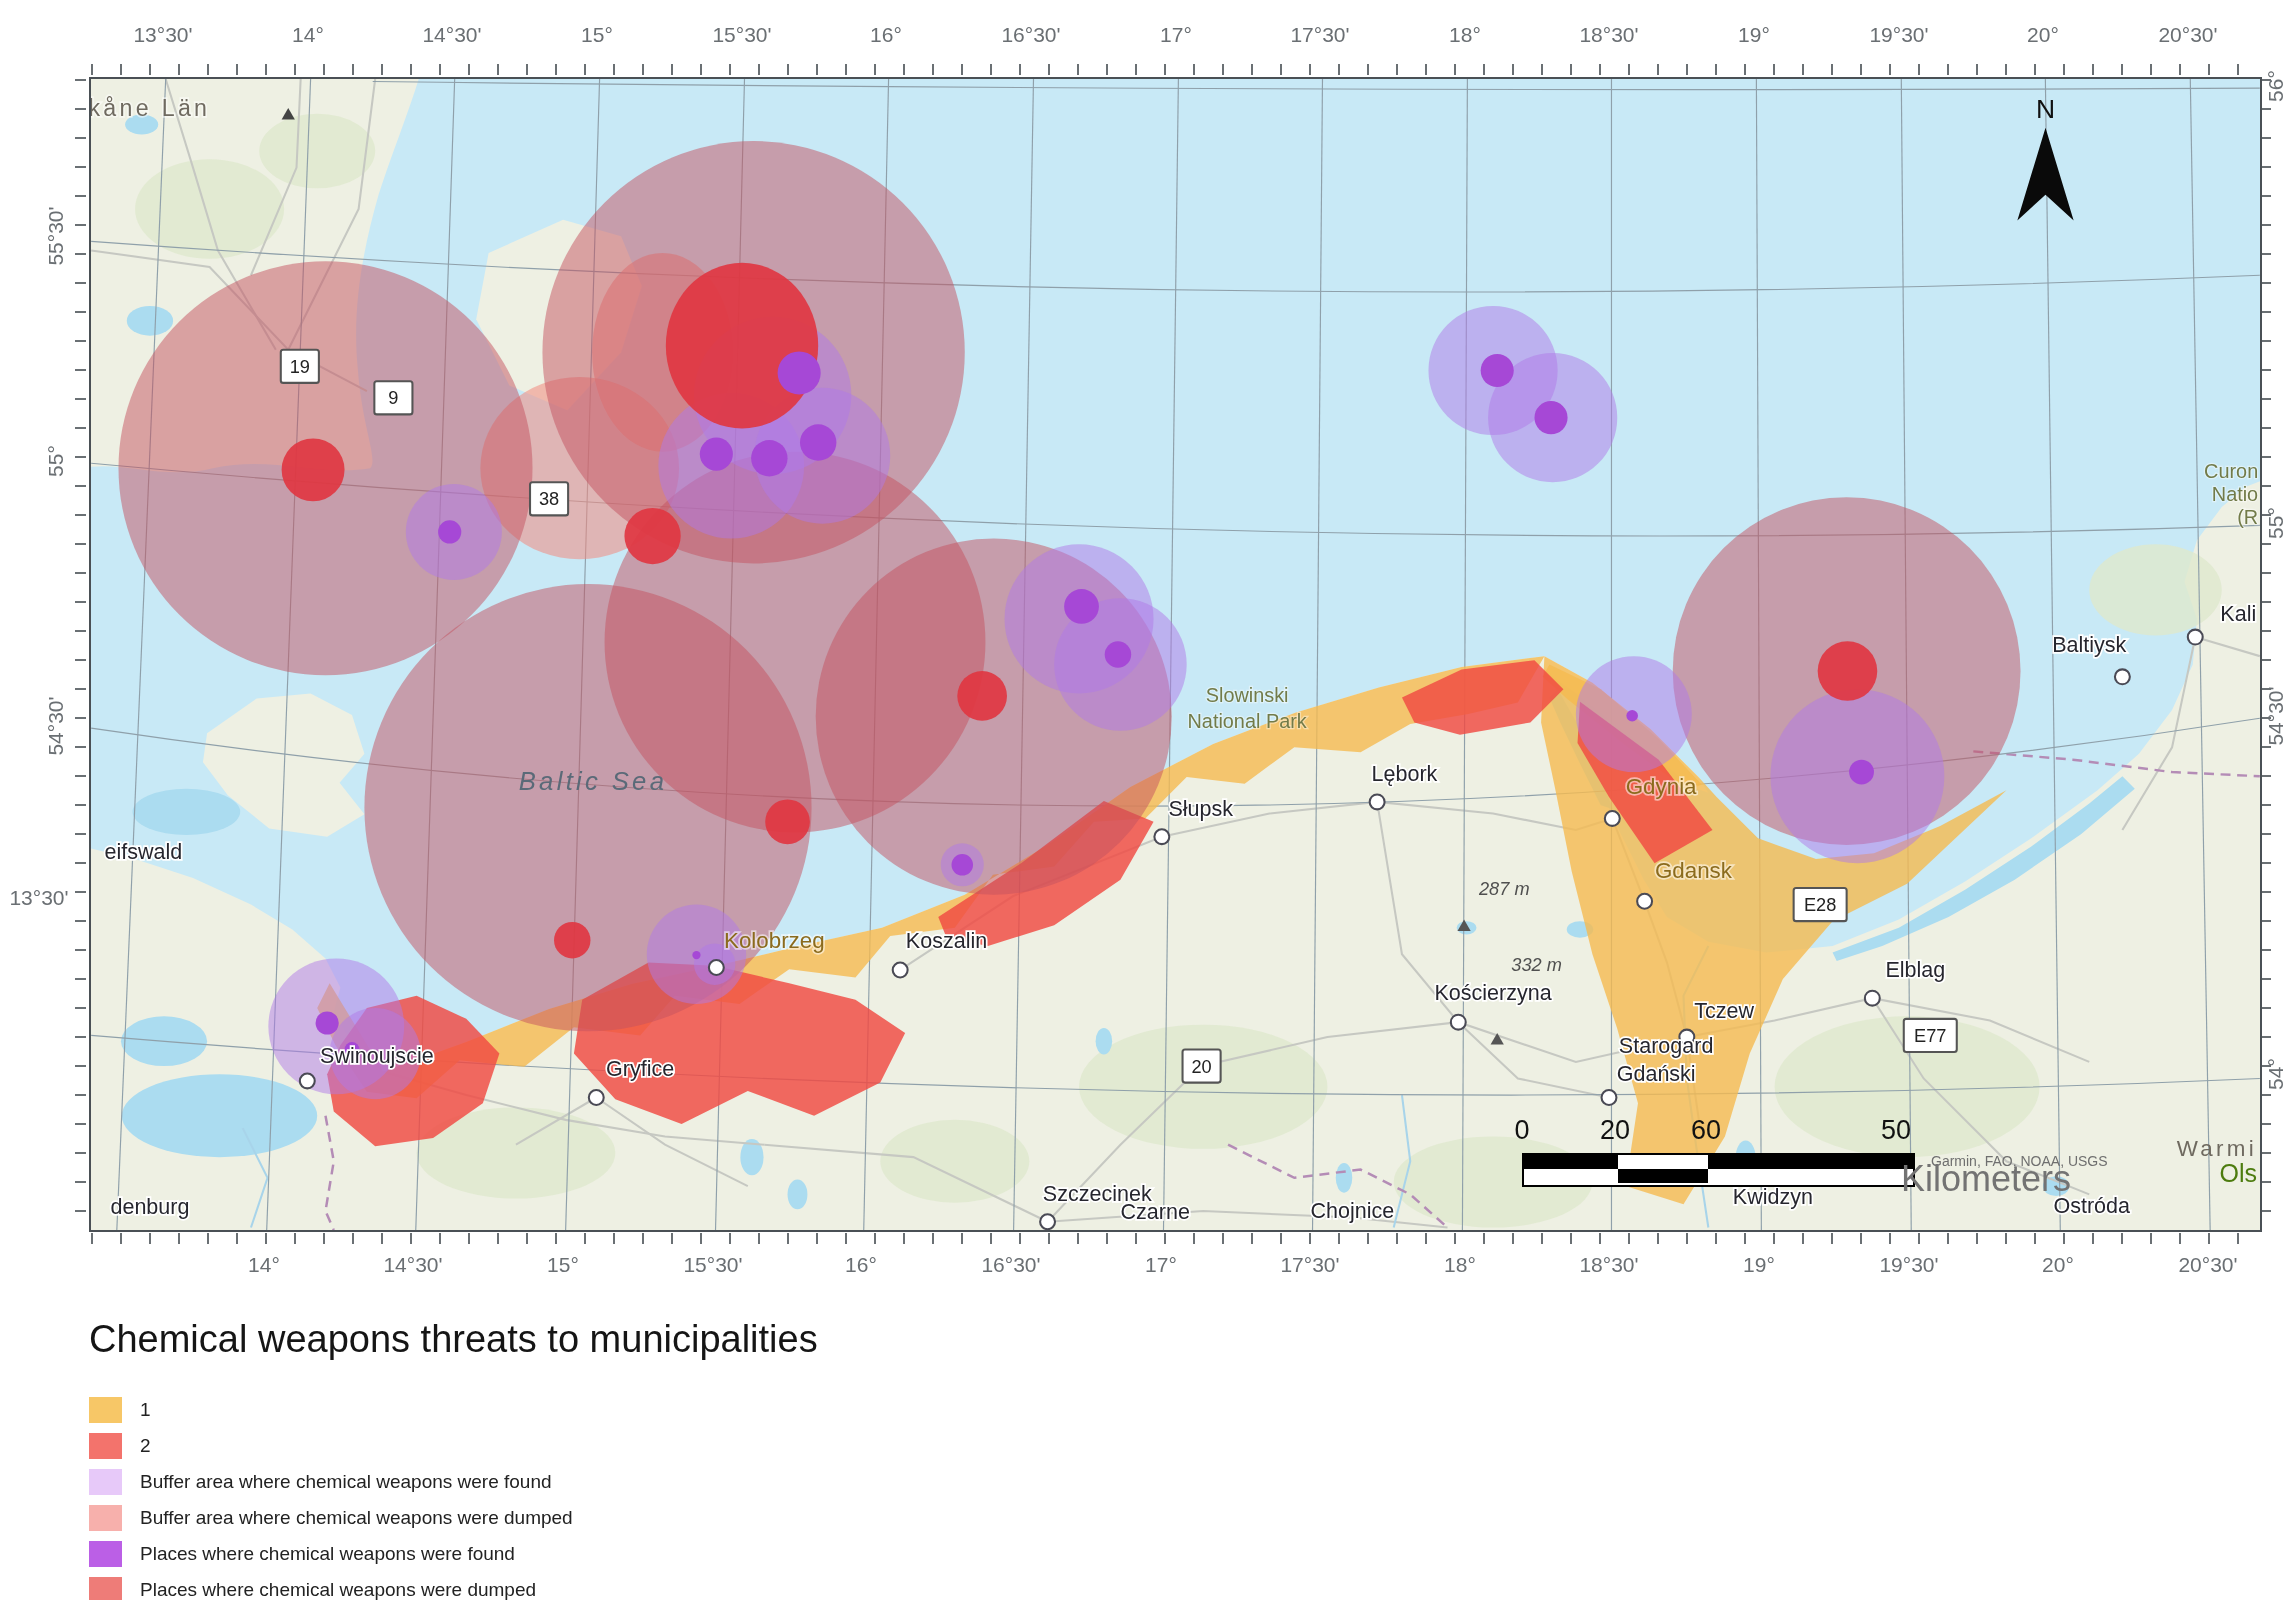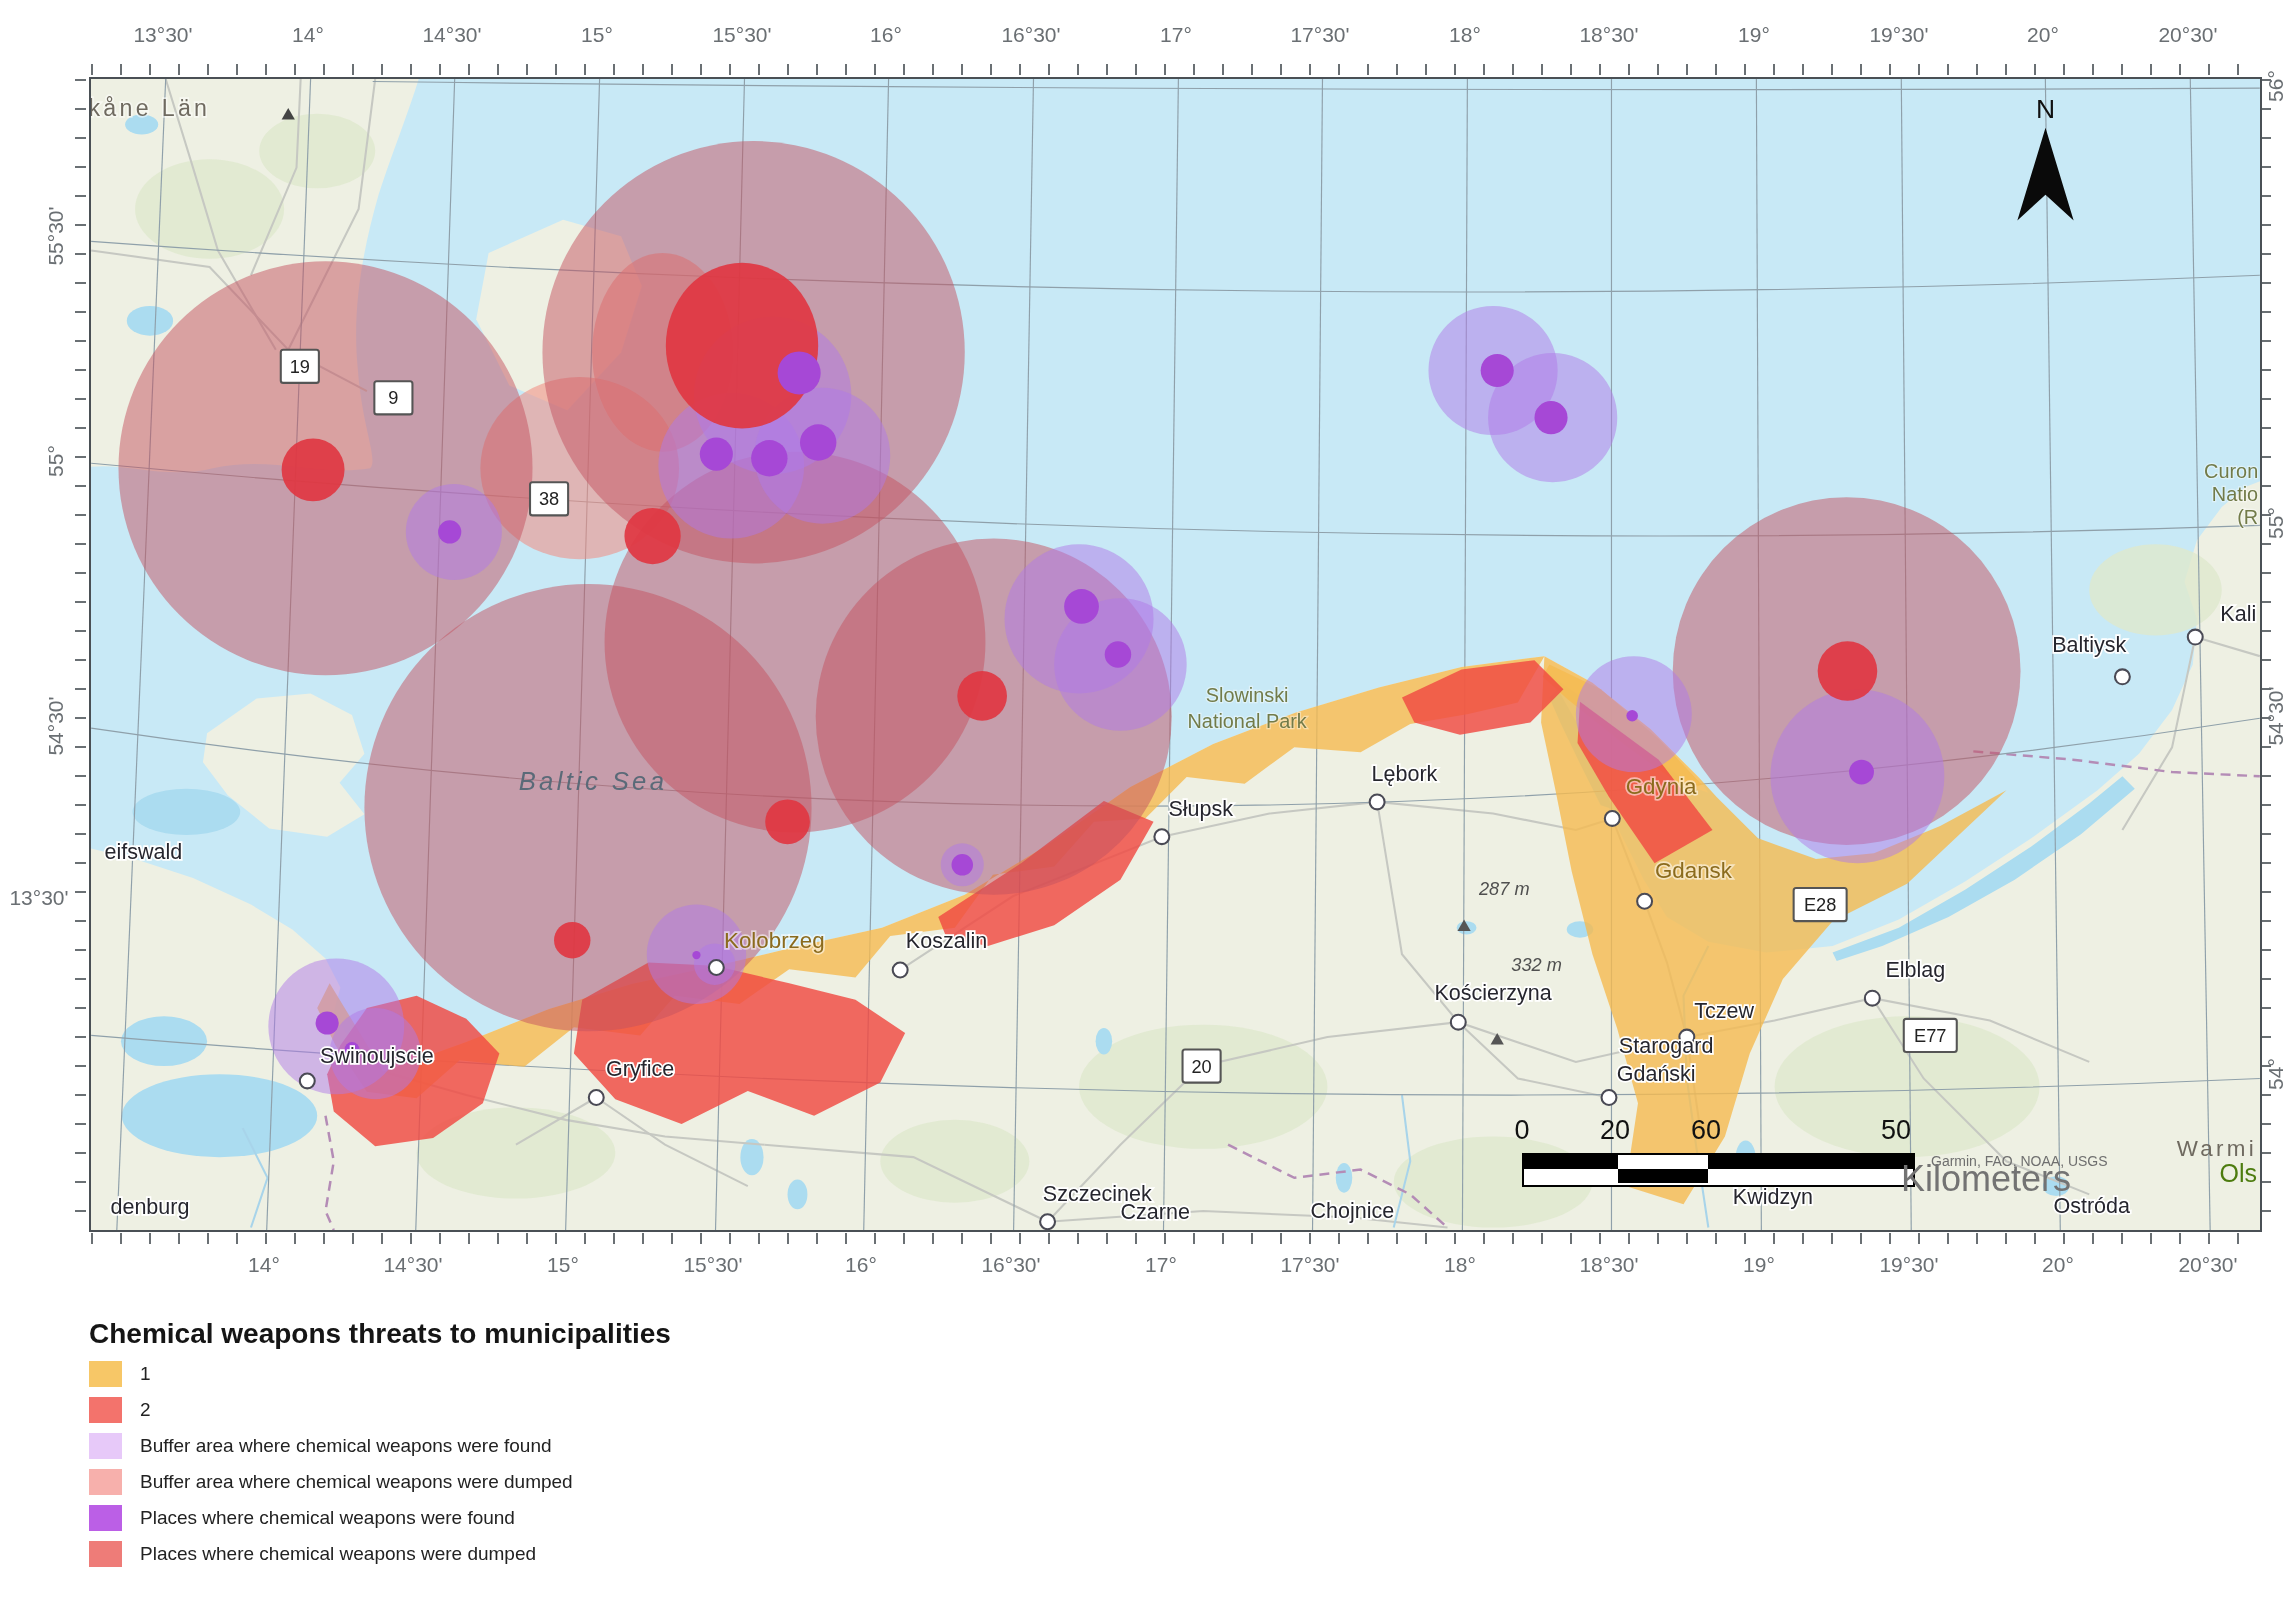--- a/index.html
+++ b/index.html
@@ -24,21 +24,21 @@
   #north text{font-size:32px;fill:#111;}
   #scalebar{position:absolute;left:1507px;top:1110px;width:431px;height:91px;}
   .sb-num{position:absolute;top:5px;transform:translateX(-50%);font-size:27px;color:#111;}
   #sb-bar{position:absolute;left:15px;top:43px;height:30px;border:2.5px solid #000;background:#fff;}
   .sb-seg{position:absolute;height:14px;}
   #kilometers{position:absolute;left:1901px;top:1158px;font-size:36px;color:#737373;z-index:6;}
   #attribution{position:absolute;left:1931px;top:1153px;font-size:14px;color:#6f6f6f;z-index:5;white-space:nowrap;}
   #warmia{position:absolute;left:2257px;top:1136px;transform:translateX(-100%);font-size:22.4px;color:#6f6a60;letter-spacing:3.3px;z-index:4;}
   #olsztyn{position:absolute;left:2257px;top:1159px;transform:translateX(-100%);font-size:25px;color:#4d7c0f;z-index:4;}
   #legend{position:absolute;left:89px;top:1318px;width:994px;}
-  #legend-title{font-size:28px;color:#151515;margin:0 0 6px 0;font-weight:700;}
+  #legend-title{font-size:38px;color:#151515;margin:0 0 31px 0;font-weight:400;}
   #legend-sub{font-size:24px;color:#222;margin:0 0 11.6px 0;}
   .leg-row{display:flex;align-items:center;height:36px;}
   .leg-swatch{width:33px;height:26px;margin-right:18px;flex:0 0 auto;}
   .leg-label{font-size:19px;color:#222;}
 </style>
 </head>
 <body>
 
 <div id="page">
 

